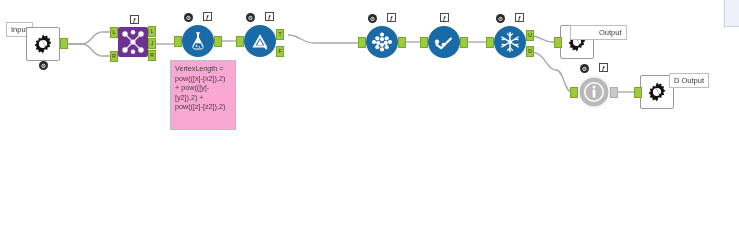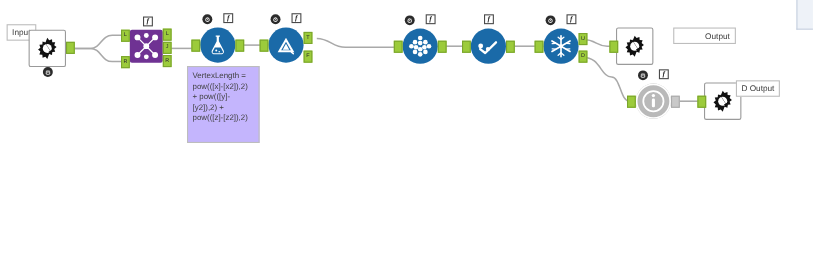--- a/index.html
+++ b/index.html
@@ -67,21 +67,21 @@
   .badge.cfg{background:#2b2b2b;border-radius:50%;color:#ffffff;}
   .badge.fx{background:#ffffff;border:1px solid #4a4a4a;color:#1a1a1a;font-weight:bold;}
 
   
   .lblbox{
     position:absolute;background:#ffffff;border:1px solid #bdbdbd;
     font-size:7.5px;color:#3a3a3a;padding:2px 4px;box-sizing:border-box;
     line-height:9px;white-space:nowrap;
   }
   .notebox{
-    position:absolute;background:#c4b5fd;border:1px solid #bdbdbd;
+    position:absolute;background:#f9a8d4;border:1px solid #bdbdbd;
     font-size:7.2px;color:#3f3f3f;padding:3px 4px;box-sizing:border-box;
     line-height:9.5px;overflow:hidden;
   }
   svg{display:block;}
 </style>
 </head>
 <body>
 
 <div id="canvas">
 
@@ -263,21 +263,21 @@
   <div class="node" style="left:560px;top:25px;">
     <div class="nub" style="left:-6px;top:12px;"></div>
     <div class="macro">
       <svg width="24" height="24" viewBox="0 0 24 24">
         <path fill="#111" d="M12 2.4l1.7 2.1 2.6-.9.2 2.7 2.7.2-.9 2.6 2.1 1.7-2.1 1.7.9 2.6-2.7.2-.2 2.7-2.6-.9L12 21.6l-1.7-2.1-2.6.9-.2-2.7-2.7-.2.9-2.6L3.6 13l2.1-1.7-.9-2.6 2.7-.2.2-2.7 2.6.9z"></path>
         <circle cx="12" cy="12" r="4.1" fill="#fff"></circle>
         <path fill="#111" d="M9.6 5.9l5.2 8.3 1.7-1.2-.2 3.6-3.3-1.4 1.5-1-5.2-8.3z"></path>
       </svg>
     </div>
   </div>
-  <div class="lblbox" style="left:612px;top:25px;padding-left:28px;">Output</div>
+  <div class="lblbox" style="left:570px;top:25px;padding-left:28px;">Output</div>
 
   <div class="node" style="left:578px;top:76px;">
     <div class="badge cfg" style="left:2px;top:-12px;">⚙</div>
     <div class="badge fx" style="left:21px;top:-13px;">ƒ</div>
     <div class="round disabled ring">
       <svg width="22" height="22" viewBox="0 0 22 22">
         <circle cx="11" cy="11" r="9.2" fill="none" stroke="#ffffff" stroke-width="1.6"></circle>
         <circle cx="11" cy="5.9" r="1.5" fill="#ffffff"></circle>
         <rect x="9.6" y="8.6" width="2.8" height="8" rx="1.2" fill="#ffffff"></rect>
       </svg>

